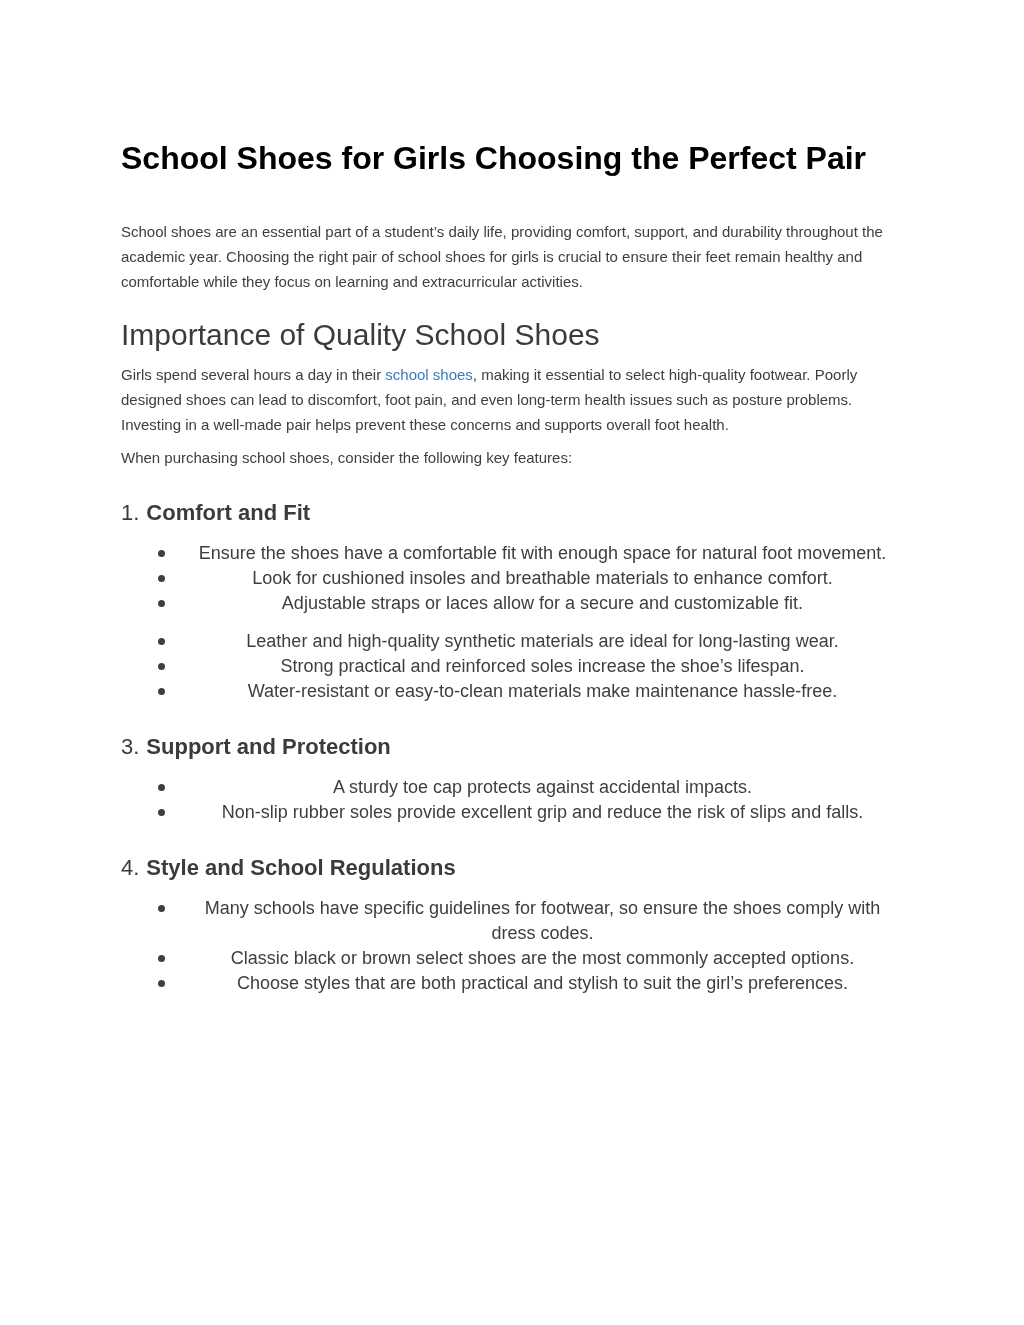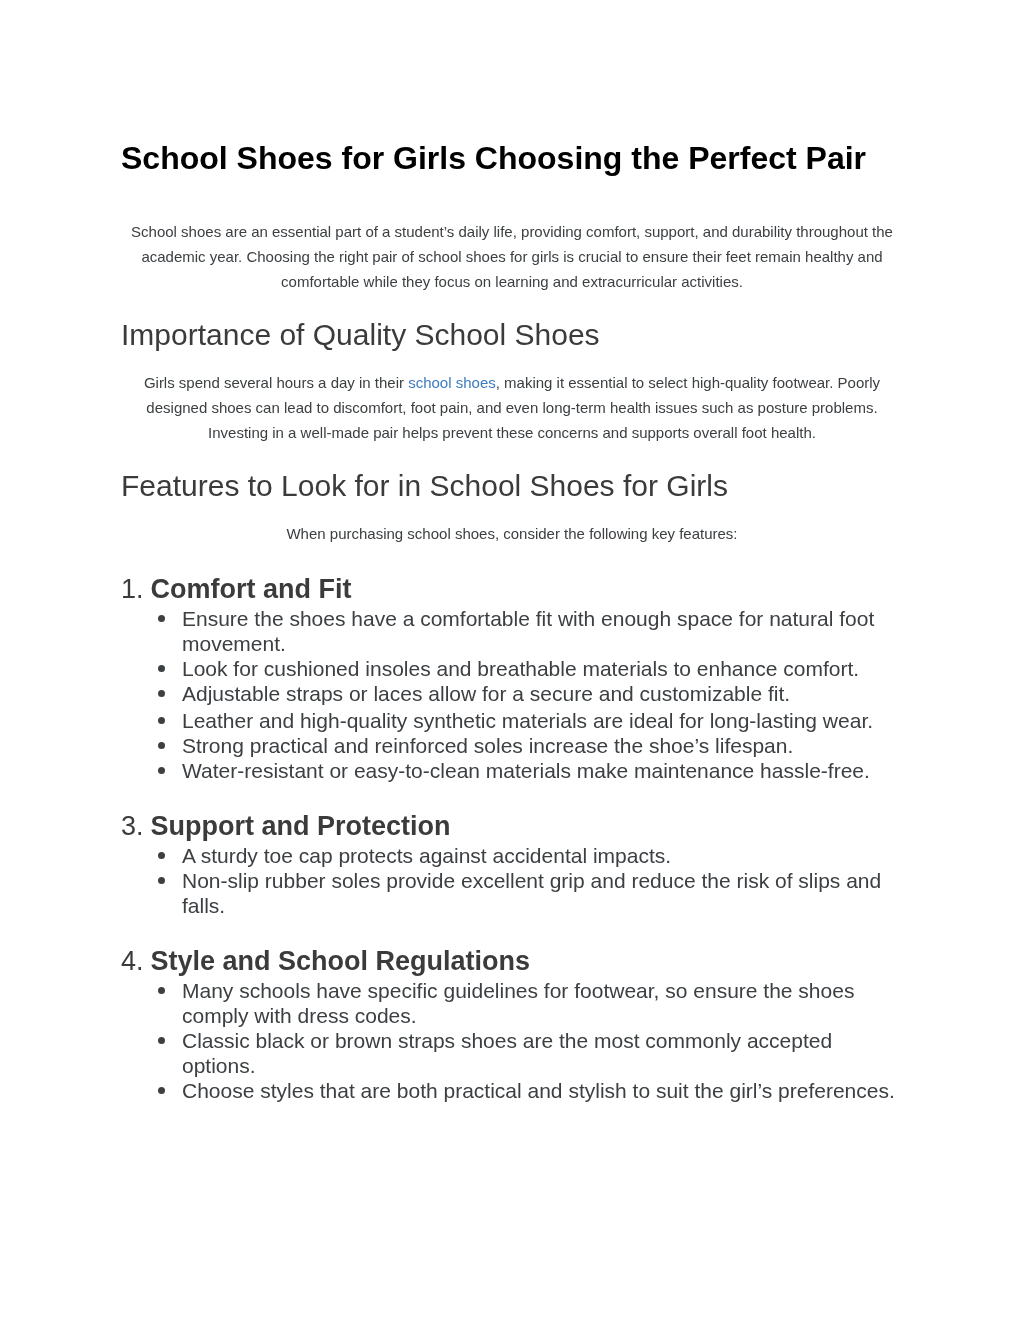--- a/index.html
+++ b/index.html
@@ -17,53 +17,53 @@
   .title {
     font-size: 32px;
     line-height: 57px;
     font-weight: 700;
     color: var(--title, #000000);
   }
   p.body-text {
     font-size: 15px;
     line-height: 25px;
     color: var(--body, #3c4043);
-    text-align: center;
   }
   .intro { margin-top: 32px; }
   h2.section-heading {
     font-size: 30px;
     line-height: 38px;
     font-weight: 400;
     color: var(--heading, #3b3b3b);
     margin-top: 22px;
   }
-  .section-para { margin-top: 16px; }
+  .section-para { margin-top: 8px; }
   a.doc-link {
     color: var(--link, #3c7bbe);
     text-decoration: none;
     cursor: pointer;
   }
   h3.sub-heading {
-    font-size: 27px;
+    font-size: 22px;
     line-height: 30px;
     font-weight: 400;
     color: var(--heading, #3b3b3b);
     margin-top: 28px;
   }
   h3.sub-heading .sub-title {
     font-weight: 700;
     margin-left: 7px;
   }
   ul.feature-list {
     list-style: none;
-    margin-top: 2px;
-    font-size: 21px;
+    margin-top: 13px;
+    font-size: 18px;
     line-height: 25px;
     color: var(--body, #3c4043);
+    text-align: center;
   }
   ul.feature-list li {
     position: relative;
     padding-left: 61px;
   }
   ul.feature-list li::before {
     content: "";
     position: absolute;
     left: 37px;
     top: 9px;
@@ -79,21 +79,20 @@
 <div class="doc">
 
   <h1 class="title">School Shoes for Girls Choosing the Perfect Pair</h1>
 
   <p class="body-text intro">School shoes are an essential part of a student’s daily life, providing comfort, support, and durability throughout the academic year. Choosing the right pair of school shoes for girls is crucial to ensure their feet remain healthy and comfortable while they focus on learning and extracurricular activities.</p>
 
   <h2 class="section-heading">Importance of Quality School Shoes</h2>
 
   <p class="body-text section-para"><span>Girls spend several hours a day in their </span><a class="doc-link">school shoes</a><span>, making it essential to select high-quality footwear. Poorly designed shoes can lead to discomfort, foot pain, and even long-term health issues such as posture problems. Investing in a well-made pair helps prevent these concerns and supports overall foot health.</span></p>
 
-  <h2 class="section-heading">Features to Look for in School Shoes for Girls</h2>
 
   <p class="body-text section-para">When purchasing school shoes, consider the following key features:</p>
 
   <h3 class="sub-heading"><span class="sub-number">1.</span><span class="sub-title">Comfort and Fit</span></h3>
   <ul class="feature-list">
     <li>Ensure the shoes have a comfortable fit with enough space for natural foot movement.</li>
     <li>Look for cushioned insoles and breathable materials to enhance comfort.</li>
     <li>Adjustable straps or laces allow for a secure and customizable fit.</li>
   </ul>
 
@@ -105,17 +104,17 @@
 
   <h3 class="sub-heading"><span class="sub-number">3.</span><span class="sub-title">Support and Protection</span></h3>
   <ul class="feature-list">
     <li>A sturdy toe cap protects against accidental impacts.</li>
     <li>Non-slip rubber soles provide excellent grip and reduce the risk of slips and falls.</li>
   </ul>
 
   <h3 class="sub-heading"><span class="sub-number">4.</span><span class="sub-title">Style and School Regulations</span></h3>
   <ul class="feature-list">
     <li>Many schools have specific guidelines for footwear, so ensure the shoes comply with dress codes.</li>
-    <li>Classic black or brown straps shoes are the most commonly accepted options.</li>
+    <li>Classic black or brown select shoes are the most commonly accepted options.</li>
     <li>Choose styles that are both practical and stylish to suit the girl’s preferences.</li>
   </ul>
 
 </div>
 
 </body></html>

